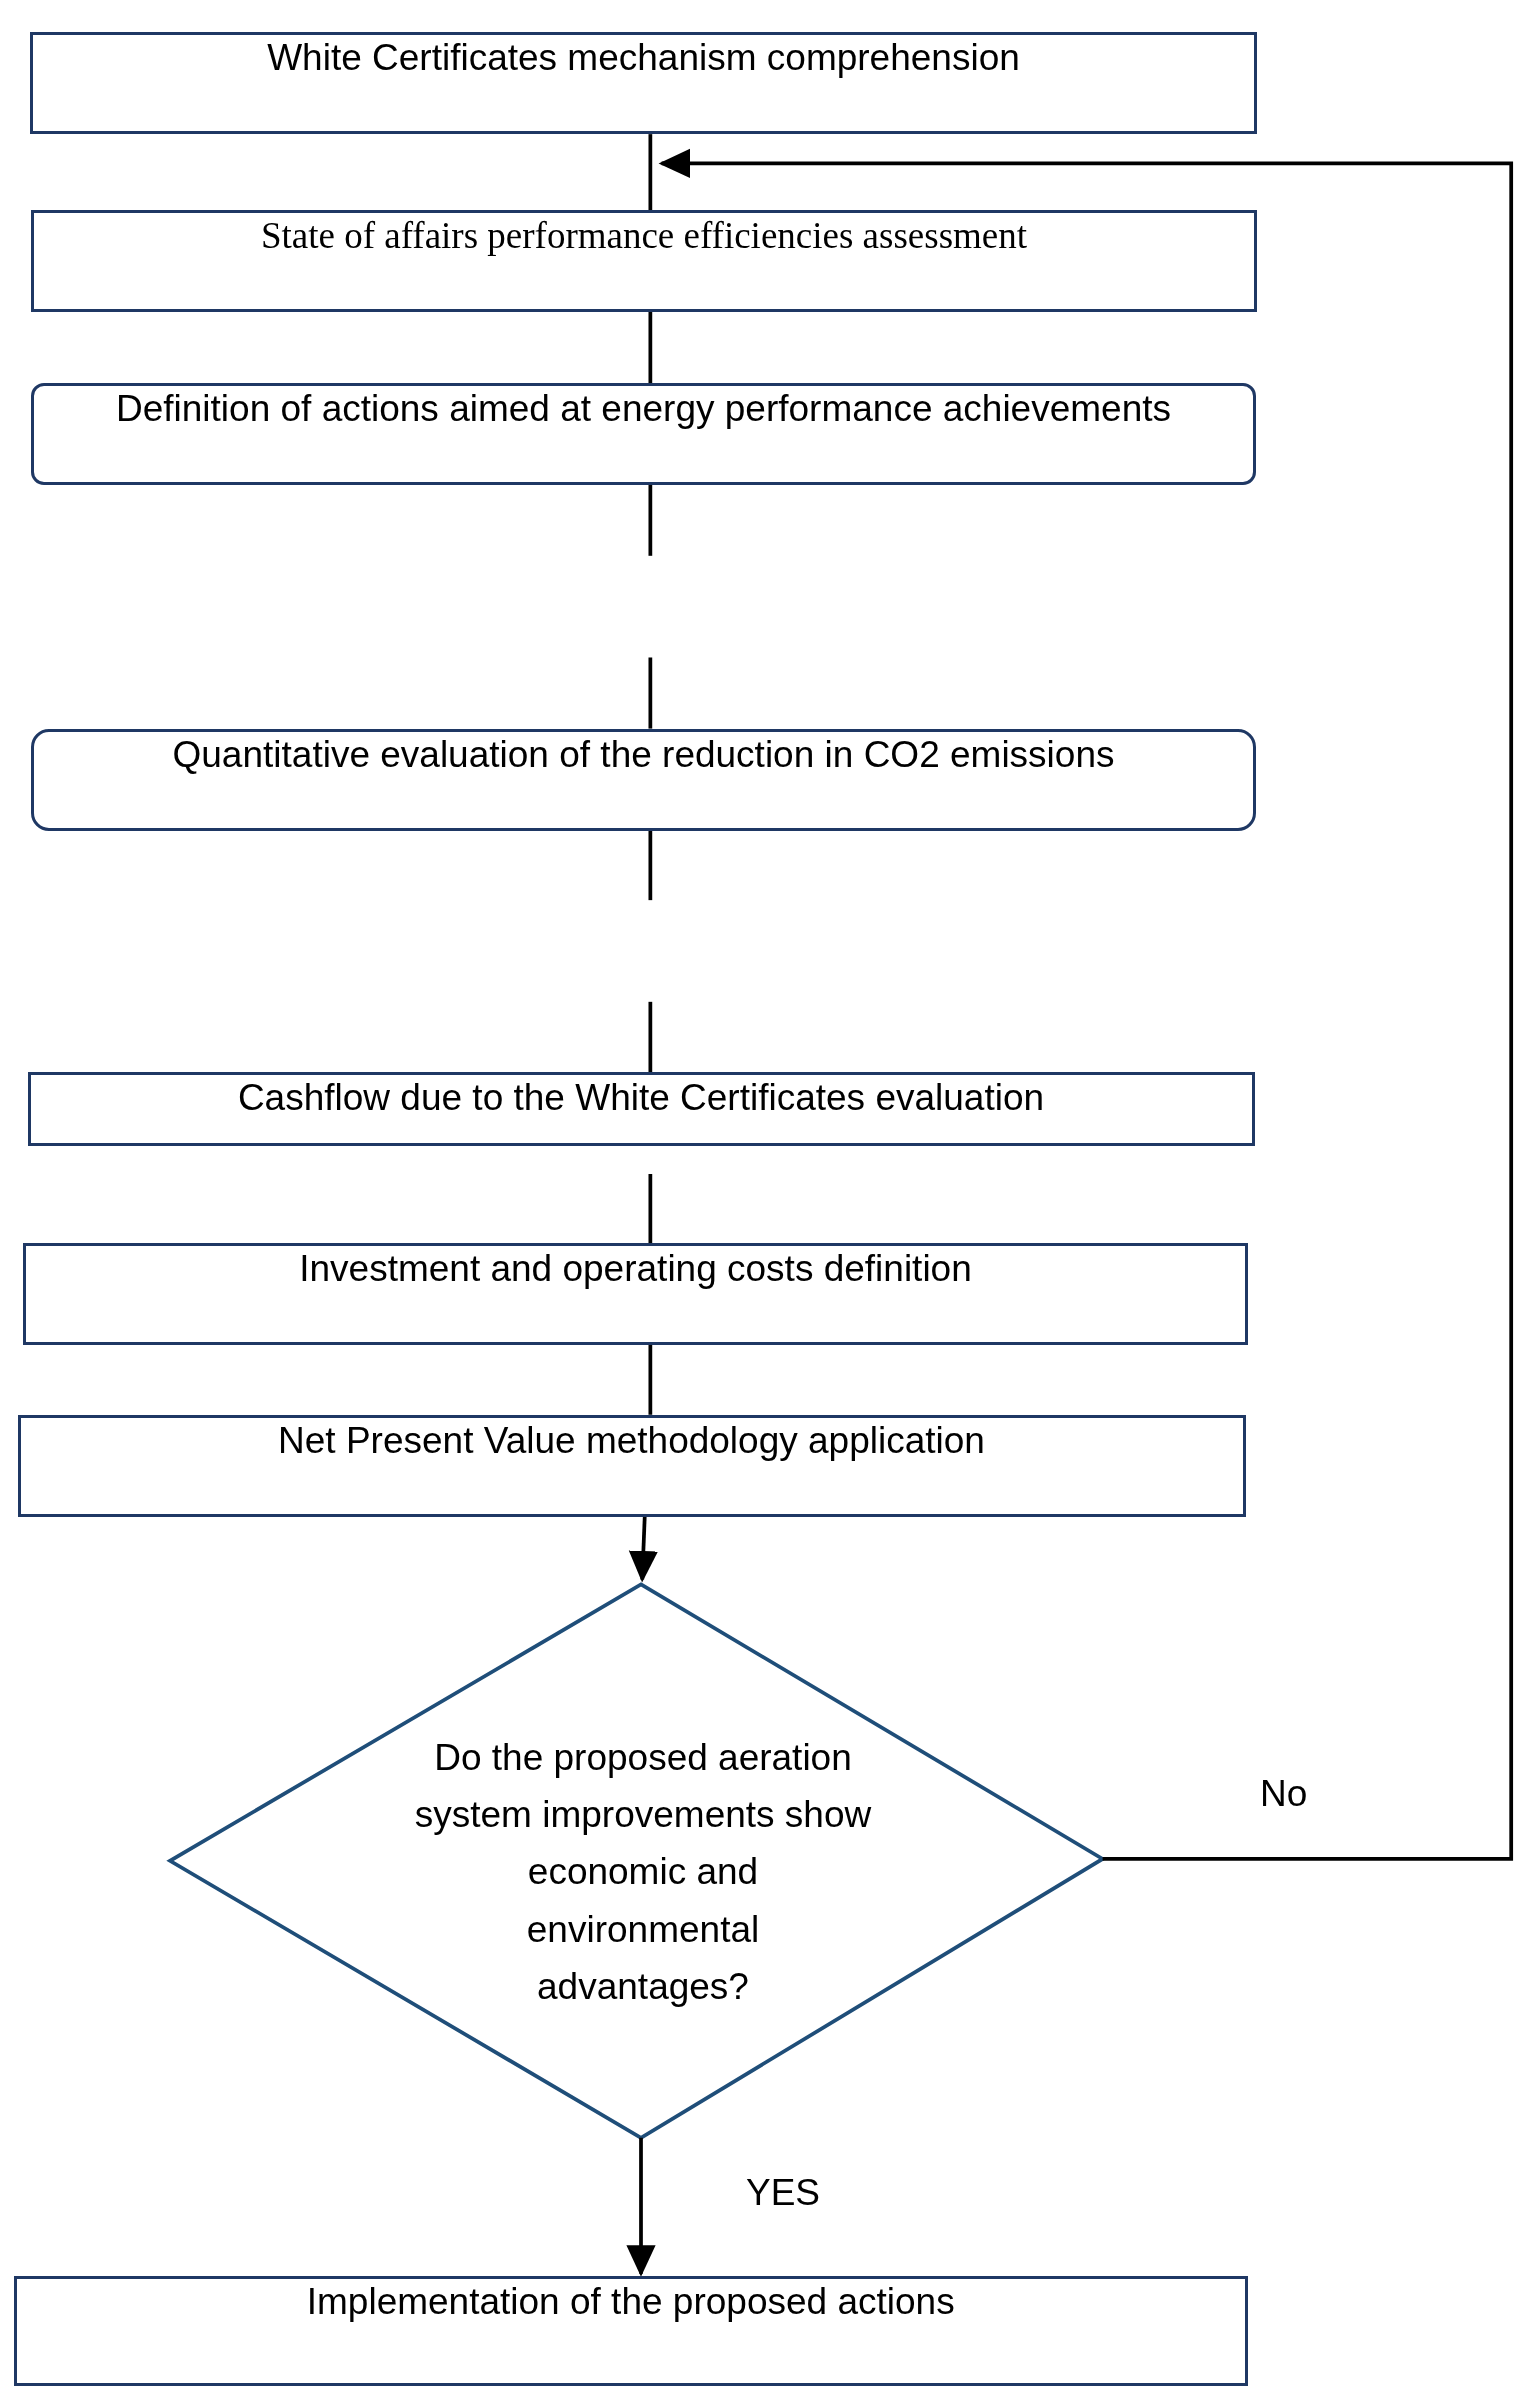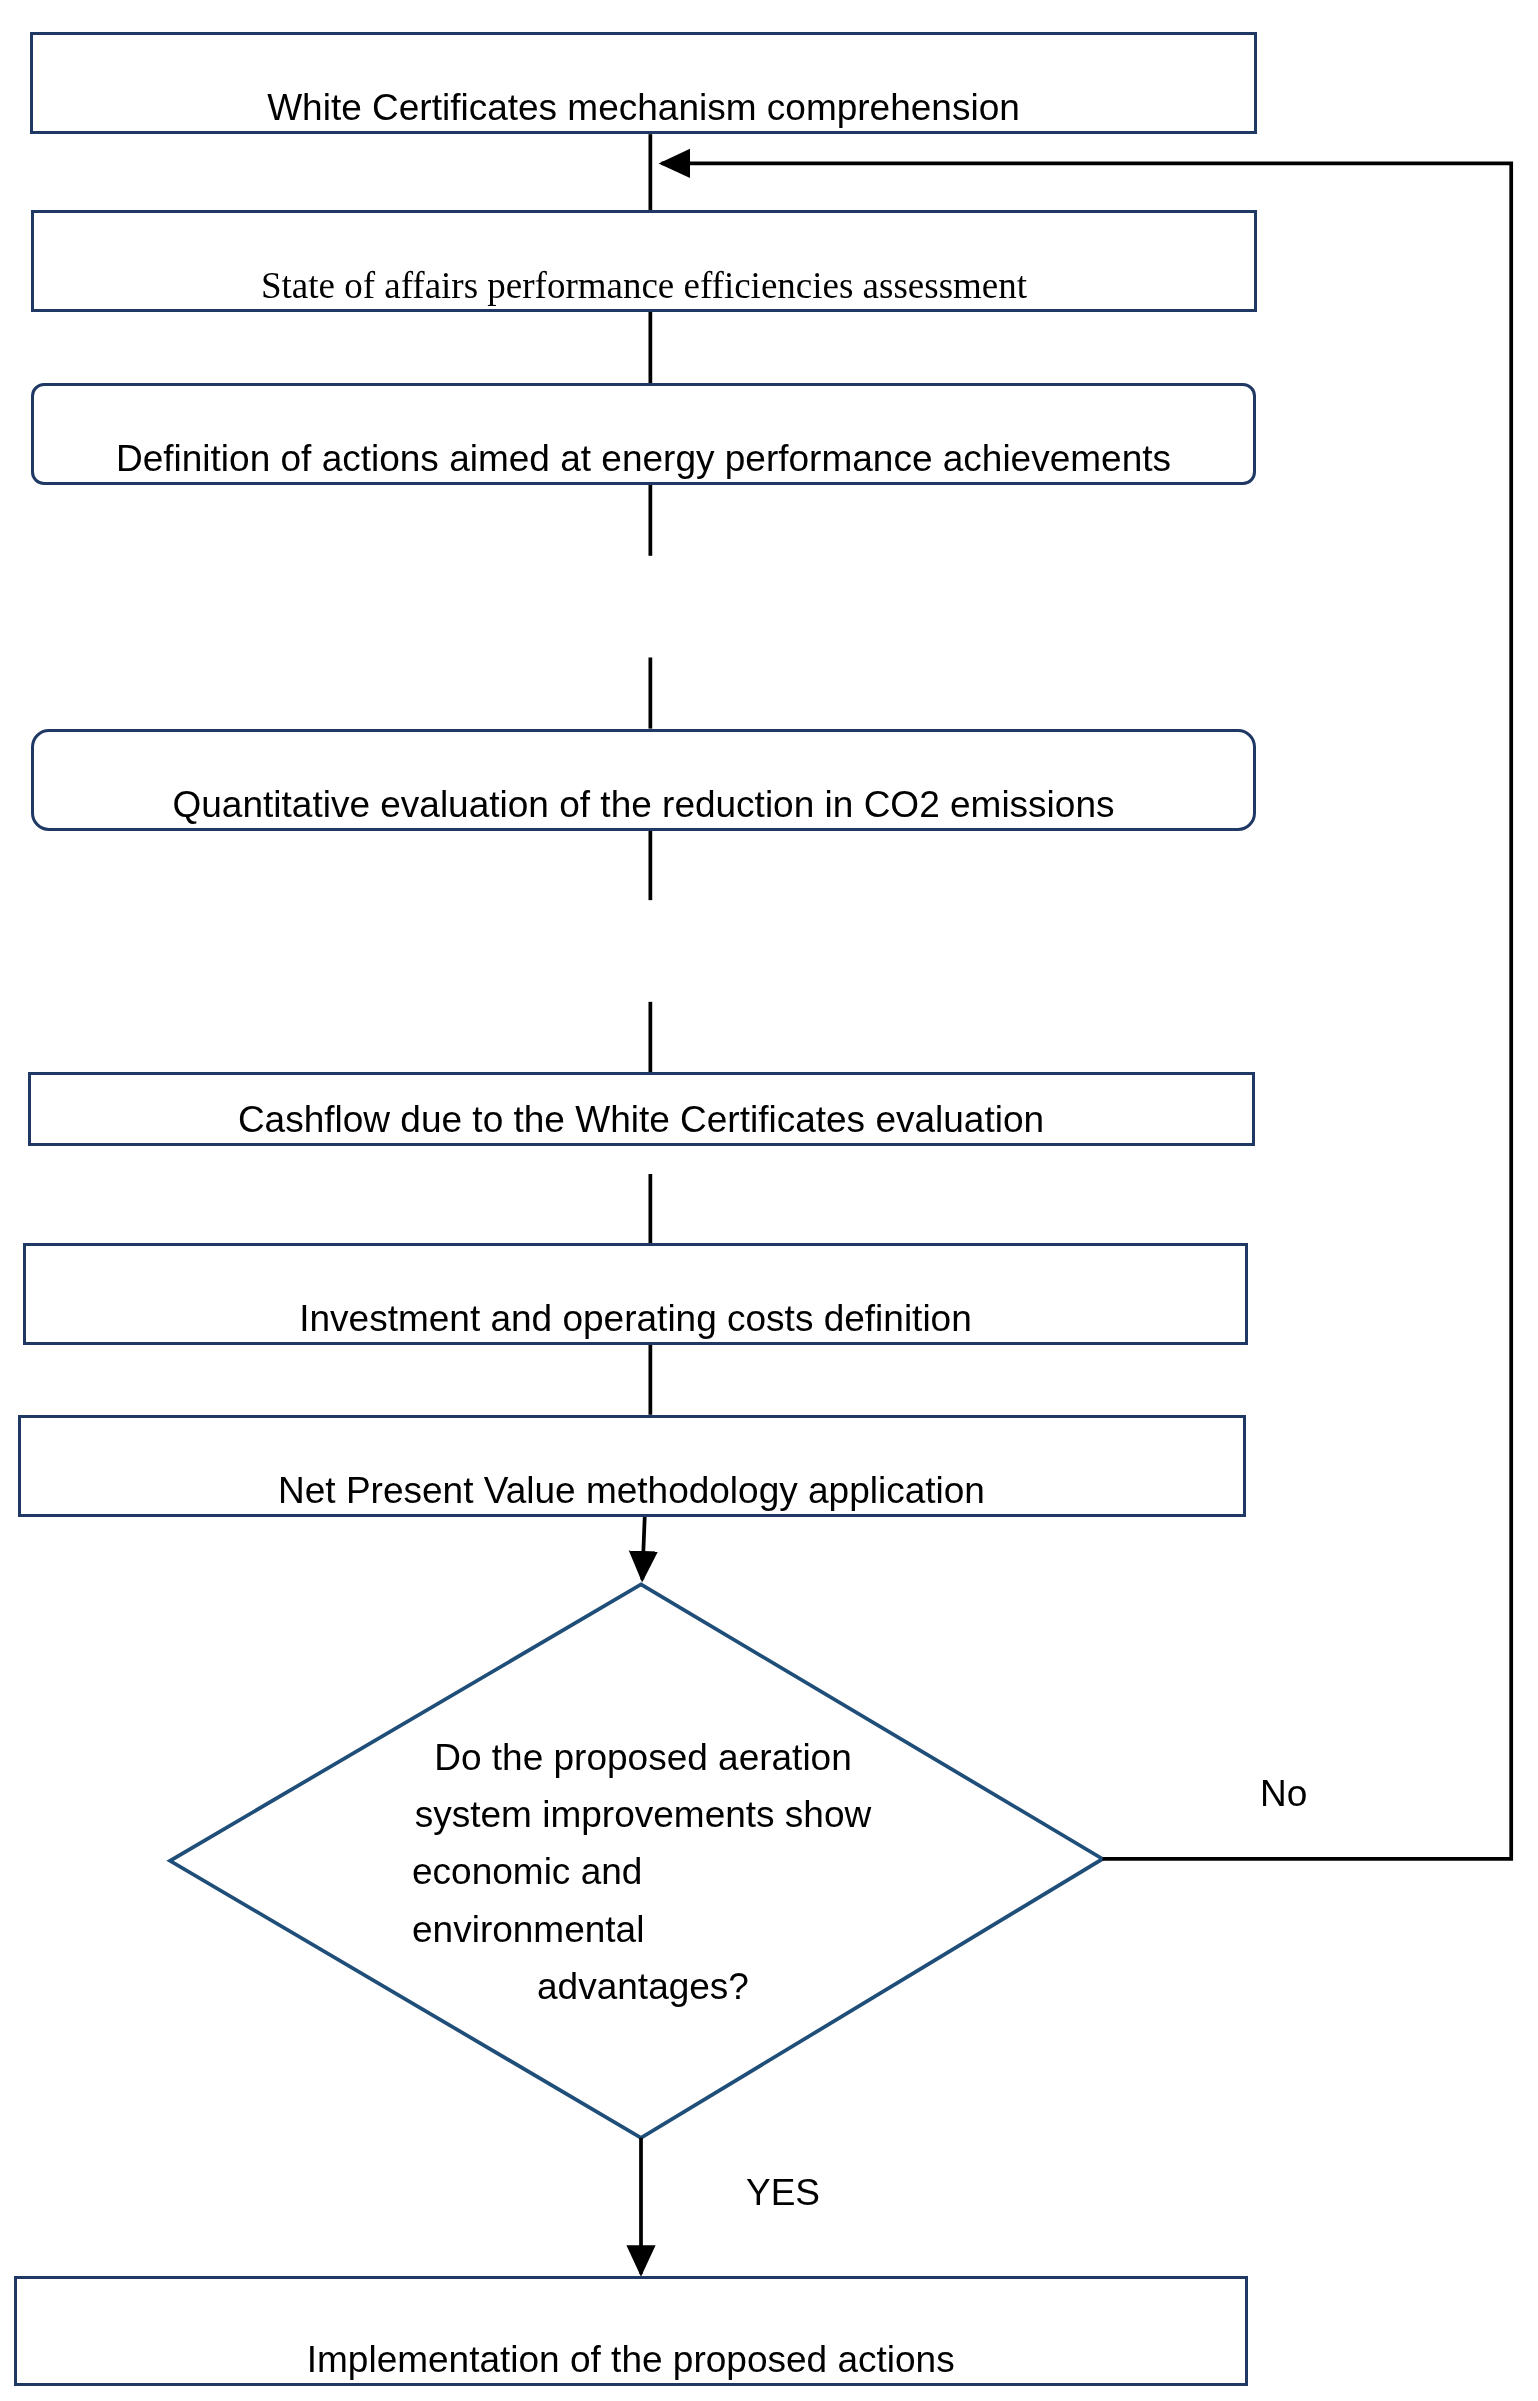--- a/index.html
+++ b/index.html
@@ -23,30 +23,31 @@
     top: 0;
     width: 1539px;
     height: 2401px;
   }
   .node-box {
     position: absolute;
     box-sizing: border-box;
     background: #ffffff;
     border: 3.1px solid #1F3864;
     display: flex;
-    align-items: flex-end;
+    align-items: flex-start;
     justify-content: center;
     text-align: center;
     color: #000000;
     font-size: 37px;
     line-height: 1.25;
     padding: 0 12px;
   }
   .diamond-label {
     position: absolute;
+    text-align: center;
     color: #000000;
     font-size: 37px;
     line-height: 1.55;
     display: flex;
     align-items: center;
     justify-content: center;
   }
   .edge-label {
     position: absolute;
     color: #000000;

